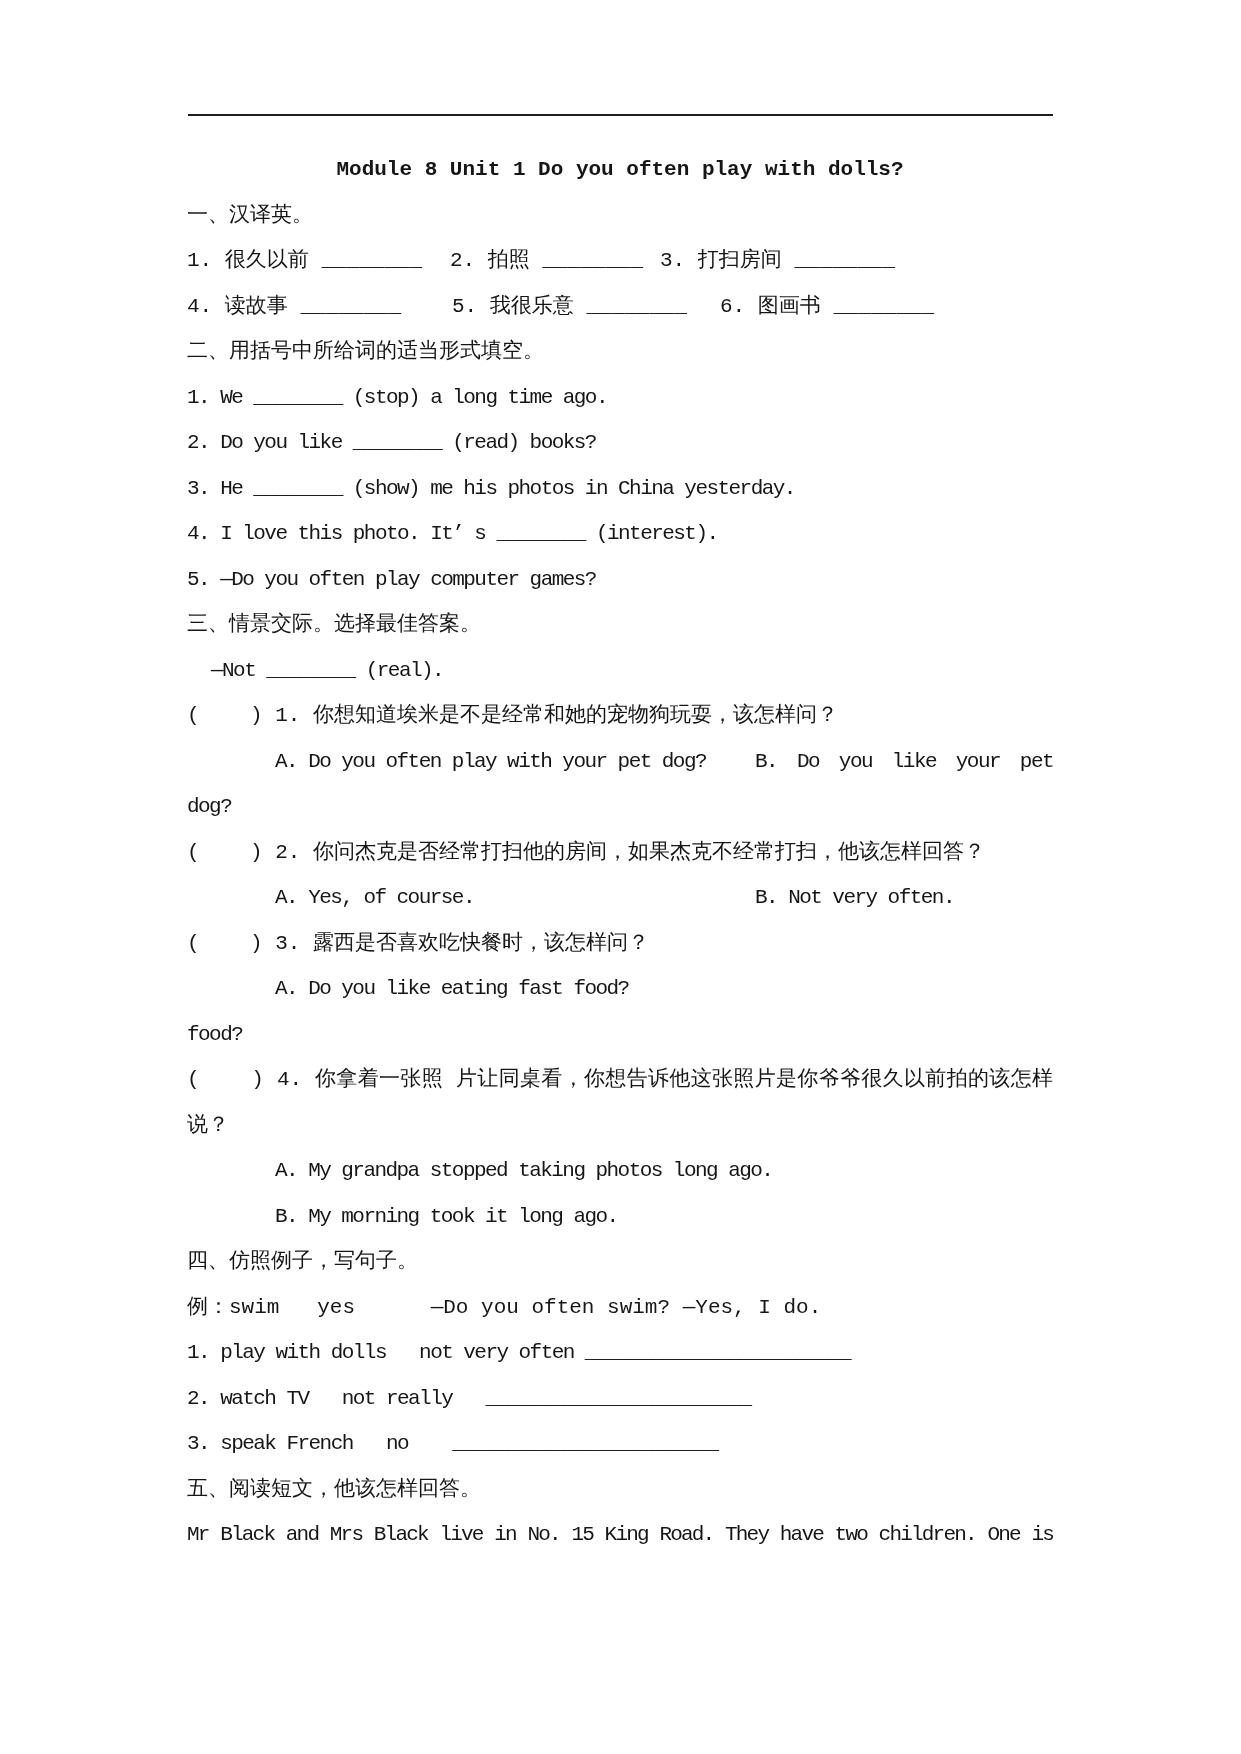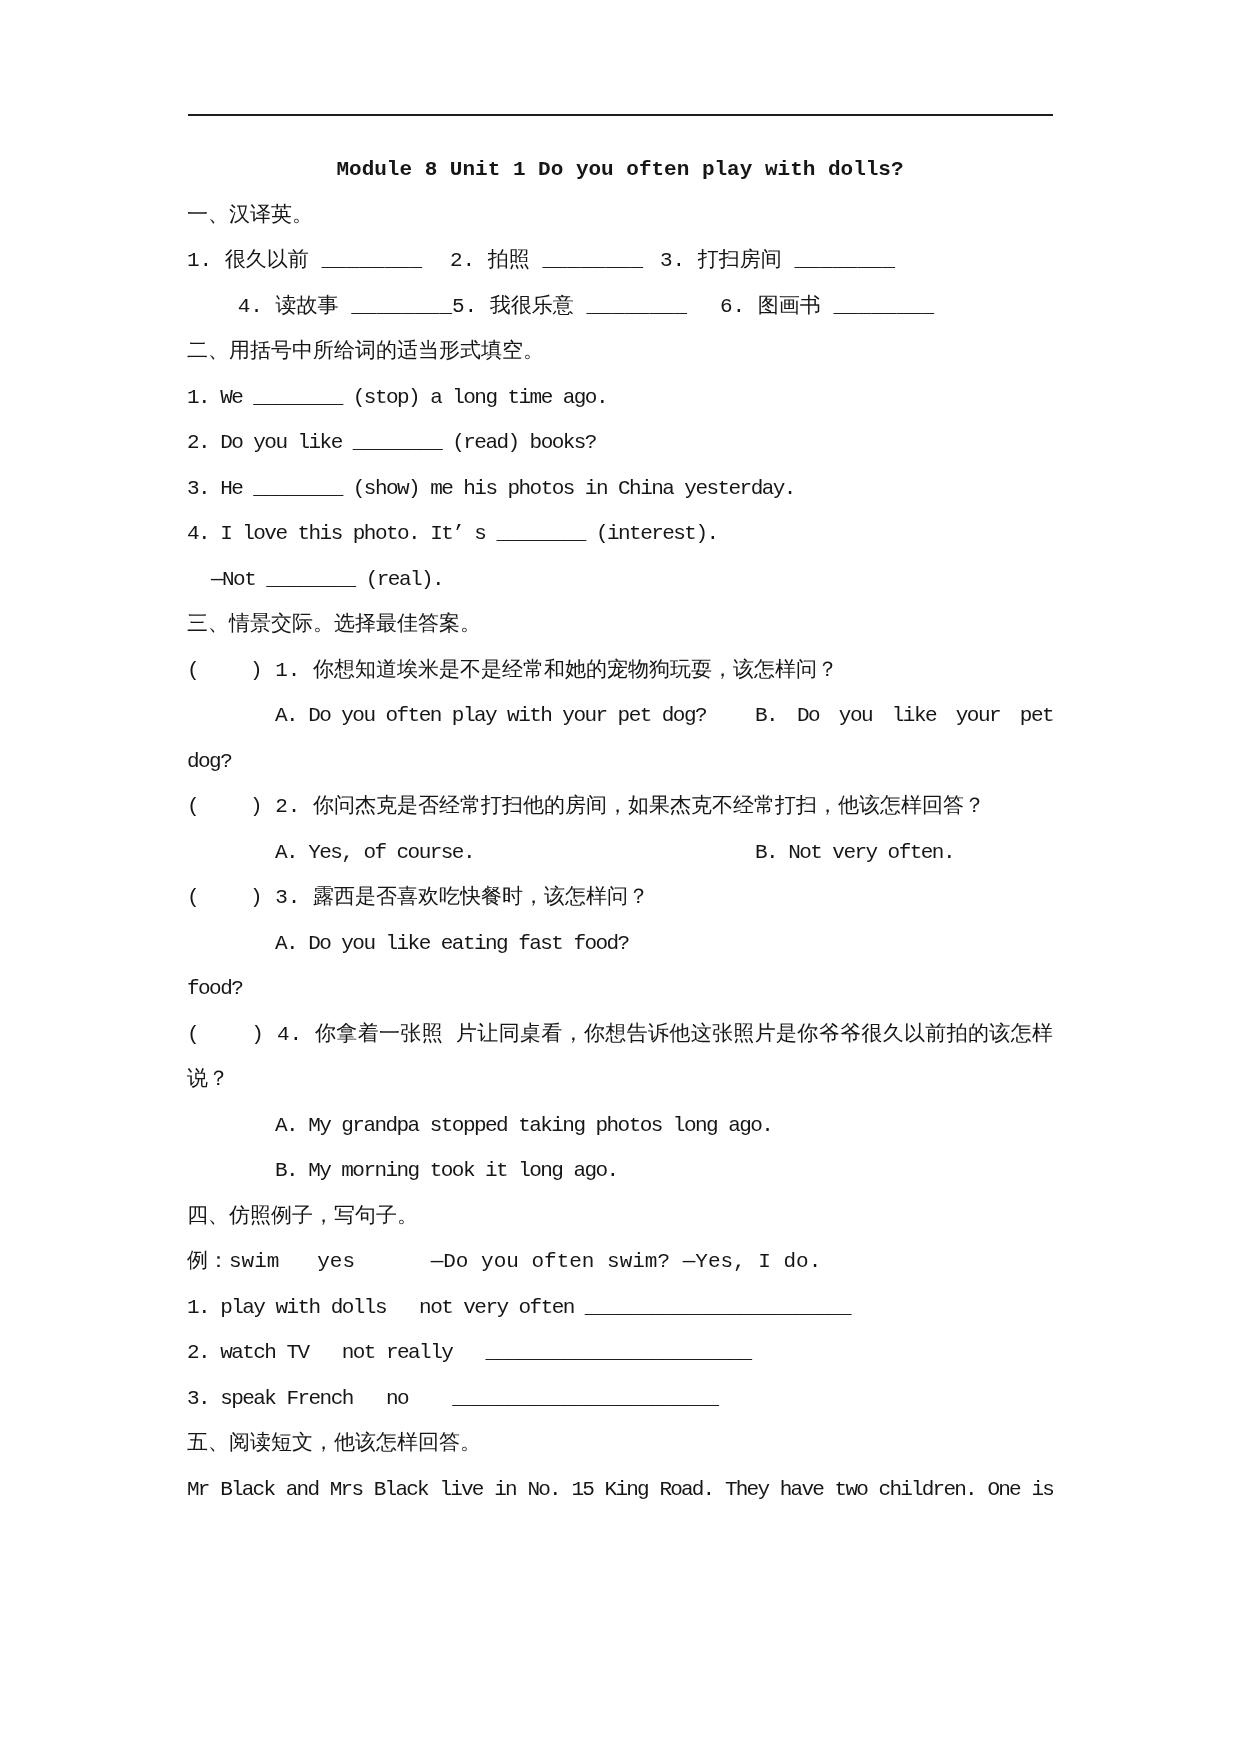--- a/index.html
+++ b/index.html
@@ -55,21 +55,21 @@
     white-space: normal;
     text-align: justify;
     text-align-last: justify;
   }
   .ind88 { padding-left: 88px; }
   .ind24 { padding-left: 24px; }
   
   .cols { display: flex; white-space: pre; }
   .wA { width: 263px; flex: none; }
   .wB { width: 210px; flex: none; }
-  .wC { width: 265px; flex: none; text-align: right; }
+  .wC { width: 265px; flex: none; }
   .wD { width: 268px; flex: none; }
 </style>
 </head>
 <body>
 
 <div class="page">
   <div class="header-rule"></div>
 
   <div class="doc">
 
@@ -88,23 +88,24 @@
       <span class="wD">5. 我很乐意 ________</span>
       <span>6. 图画书 ________</span>
     </div>
 
     <div class="row">二、用括号中所给词的适当形式填空。</div>
 
     <div class="row en">1. We ________ (stop) a long time ago.</div>
     <div class="row en">2. Do you like ________ (read) books?</div>
     <div class="row en">3. He ________ (show) me his photos in China yesterday.</div>
     <div class="row en">4. I love this photo. It’ s ________ (interest).</div>
+    <div class="row en">5. —Do you often play computer games?</div>
+    <div class="row">三、情景交际。选择最佳答案。</div>
+
     <div class="row en ind24">—Not ________ (real).</div>
-
-    <div class="row">三、情景交际。选择最佳答案。</div>
 
     <div class="row">(&nbsp;&nbsp;&nbsp;&nbsp;) 1. 你想知道埃米是不是经常和她的宠物狗玩耍，该怎样问？</div>
     <div class="row opts en">
       <span class="optA479">A. Do you often play with your pet dog?</span>
       <span class="optB-just">B. Do you like your pet</span>
     </div>
     <div class="row en">dog?</div>
 
     <div class="row">(&nbsp;&nbsp;&nbsp;&nbsp;) 2. 你问杰克是否经常打扫他的房间，如果杰克不经常打扫，他该怎样回答？</div>
     <div class="row opts en">

